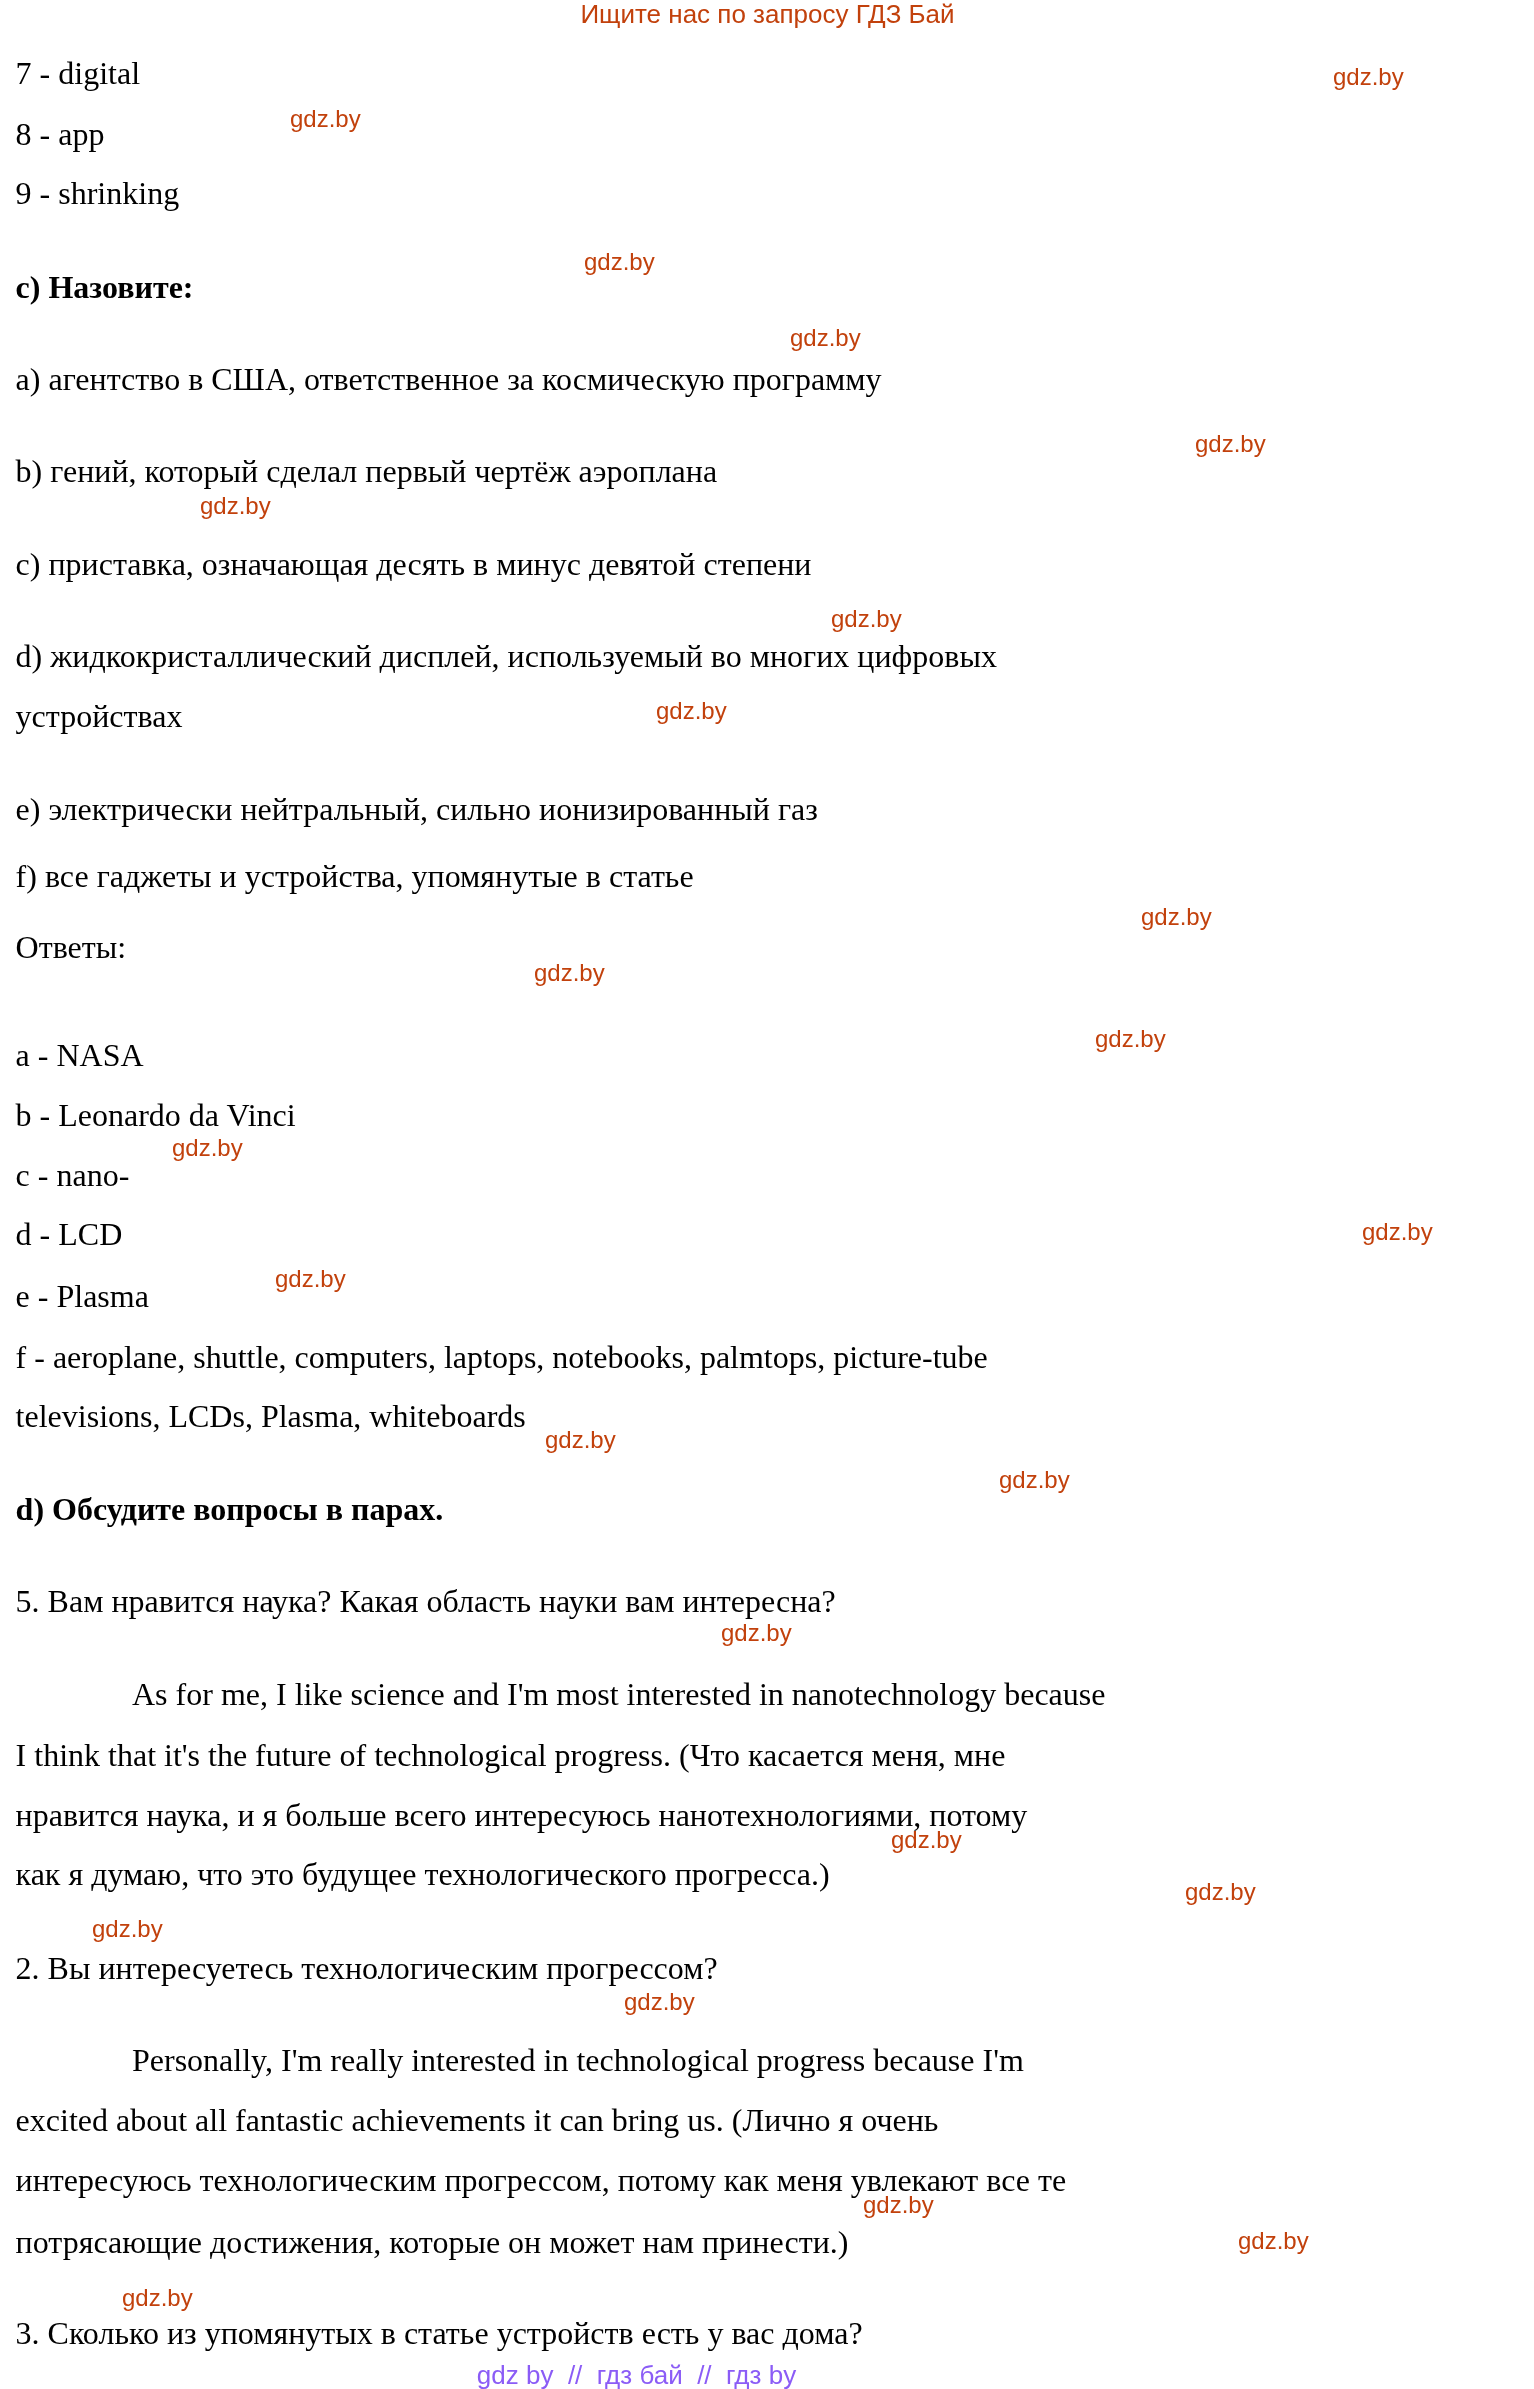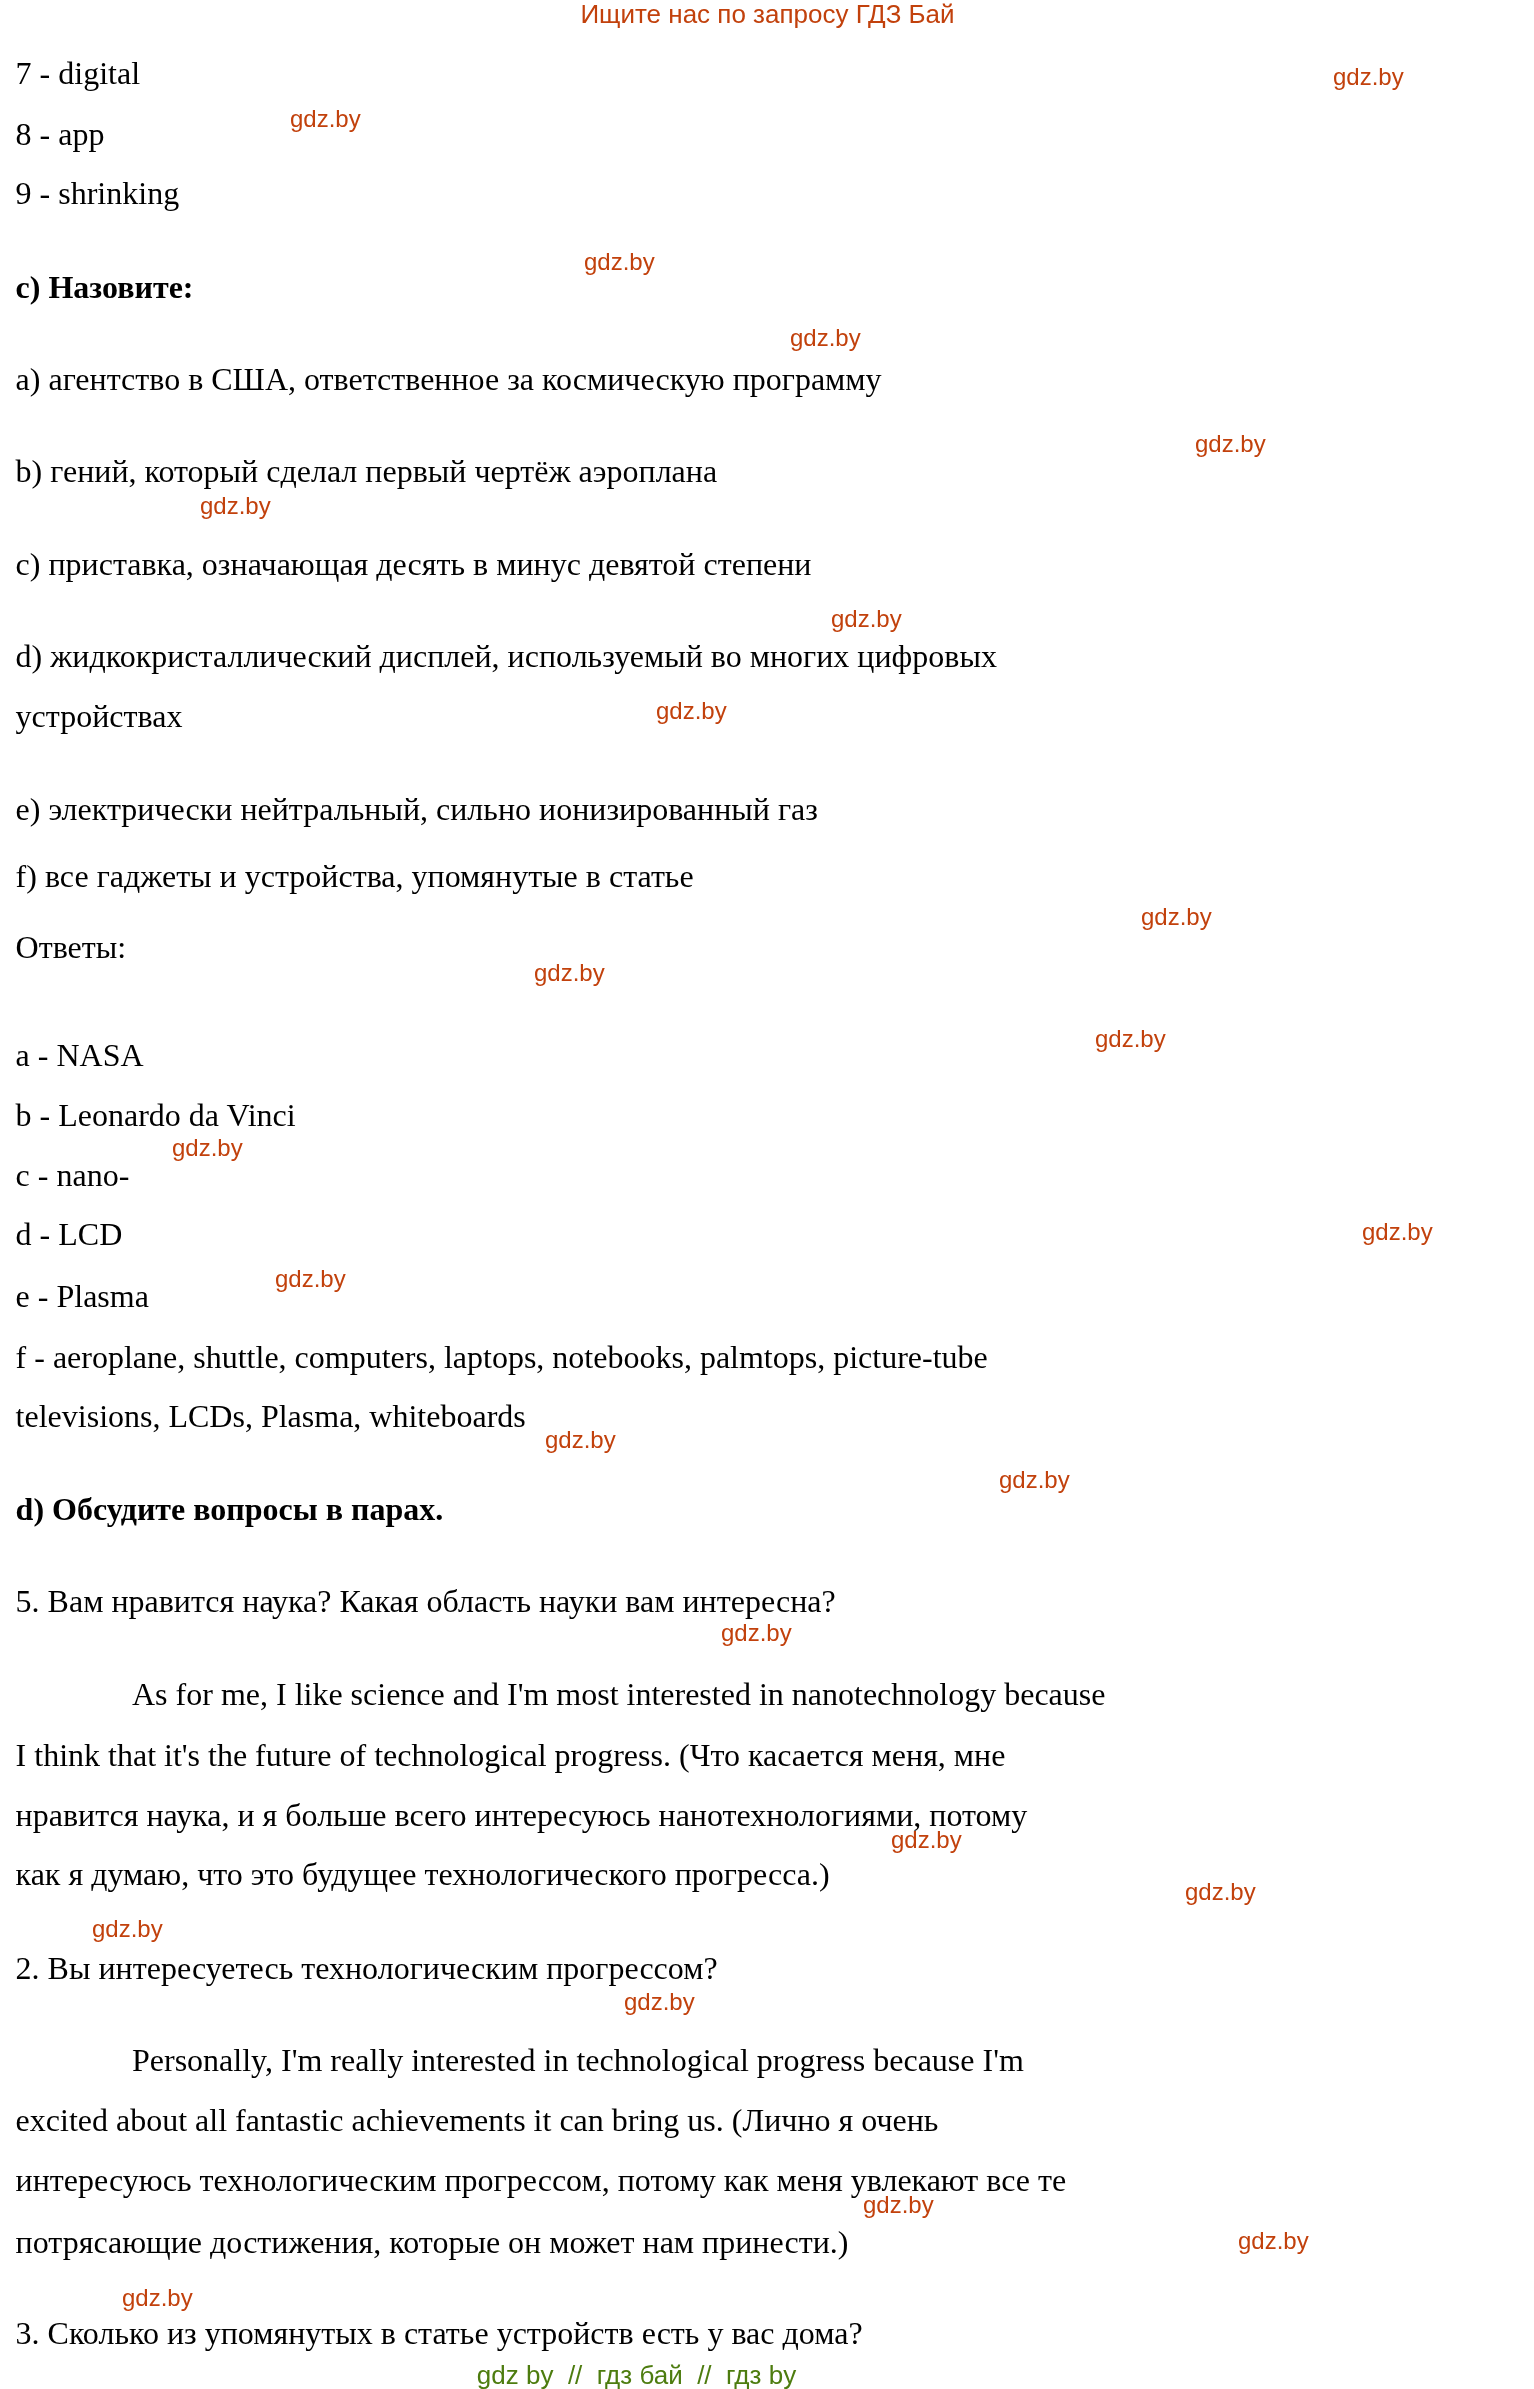--- a/index.html
+++ b/index.html
@@ -2,21 +2,21 @@
 <html style="font-size:12.5px"><head>
 <meta charset="utf-8">
 <style>
   html, body { margin:0; padding:0; background:#ffffff; }
   body { width:1535px; height:2389px; position:relative; overflow:hidden; }
   .line { position:absolute; left:15.6px; font-family:"Liberation Serif", "DejaVu Serif", serif; font-size:32px; line-height:50px; color:#000; white-space:nowrap; }
   .bold { font-weight:bold; }
   .indent { left:132px; }
   .wm { position:absolute; font-family:"Liberation Sans", "DejaVu Sans", sans-serif; font-size:24px; line-height:26.5px; color:#c2410c; white-space:nowrap; }
   .header { position:absolute; top:0; left:0; width:1535px; text-align:center; font-family:"Liberation Sans", "DejaVu Sans", sans-serif; font-size:26px; line-height:28px; color:#c2410c; }
-  .footer { position:absolute; top:2361px; left:0; width:1273px; text-align:center; font-family:"Liberation Sans", "DejaVu Sans", sans-serif; font-size:26px; line-height:28px; color:#4d7c0f; white-space:pre; }
+  .footer { position:absolute; top:2361px; left:0; width:1273px; text-align:center; font-family:"Liberation Sans", "DejaVu Sans", sans-serif; font-size:26px; line-height:28px; color:#8b5cf6; white-space:pre; }
 </style>
 </head>
 <body>
 
 <div class="header">Ищите нас по запросу ГДЗ Бай</div>
 
 <div id="content">
     <div class="line" style="top: 48px;">7 - digital</div>
     <div class="line" style="top: 109px;">8 - app</div>
     <div class="line" style="top: 168px;">9 - shrinking</div>

